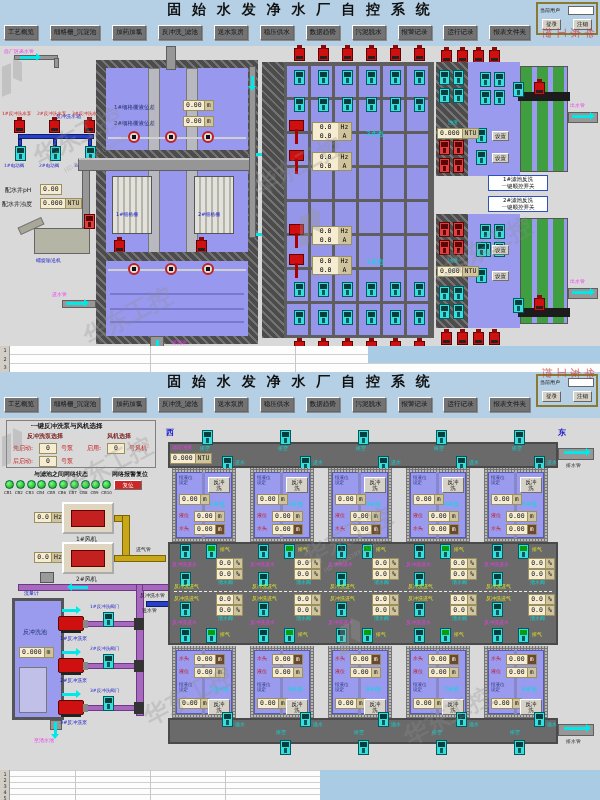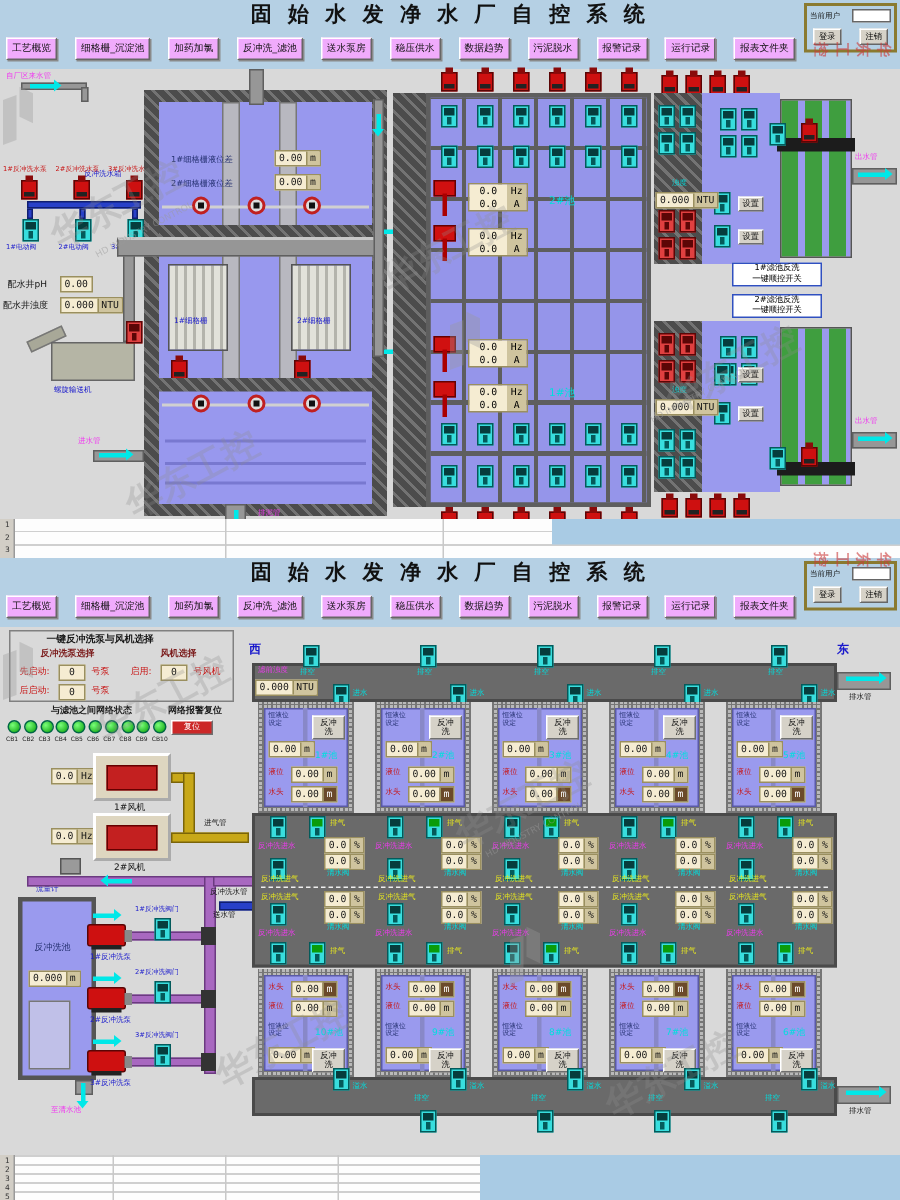--- a/index.html
+++ b/index.html
@@ -43,21 +43,21 @@
 .d i{font-style:normal;background:#cfc49e;border-left:1px solid #9a8f5f;padding:1px 2px}
 .d.dk i{background:#6b4a2a;color:#fff}
 .dha{position:absolute;width:40px;border:1px solid #9a8f5f;font-family:"DejaVu Sans Mono",monospace;font-size:6.5px;line-height:1}
 .dha div{display:flex}.dha b{flex:1;background:#f5ecd2;padding:1px 2px;text-align:center;font-weight:normal}.dha i{width:13px;background:#cfc49e;font-style:normal;padding:1px 1px;text-align:center}
 .b3{position:absolute;background:#d6d2c8;border:1px solid;border-color:#fff #6e6e6e #6e6e6e #fff;font-size:5.5px;text-align:center;color:#111;padding:1px 2px;font-family:inherit;line-height:1.1}
 .b3.red{background:#cc2828;color:#fff}
 
 .header{position:absolute;left:0;width:600px;height:46px;background:#b5d0e4}
 .header .title{position:absolute;top:1px;left:0;right:0;text-align:center;font-size:14px;font-weight:bold;letter-spacing:3px;color:#111}
 .nav{position:absolute;top:25px;left:4px;right:70px;display:flex;justify-content:space-between}
-.nbtn{background:#f0abfc;border:1px solid;border-color:#fff #666 #666 #fff;box-shadow:1px 1px 0 #8a8a8a;font-size:6.5px;padding:2px 3px;white-space:nowrap;color:#111;font-family:inherit}
+.nbtn{background:#737373;border:1px solid;border-color:#fff #666 #666 #fff;box-shadow:1px 1px 0 #8a8a8a;font-size:6.5px;padding:2px 3px;white-space:nowrap;color:#111;font-family:inherit}
 .ubox{position:absolute;top:2px;right:2px;width:62px;height:33px;border:2px solid #8a7a30}
 .ulab{position:absolute;top:3px;left:2px;font-size:5px;color:#111}
 .uin{position:absolute;top:2px;right:2px;width:26px;height:9px;border:1px solid #666;background:#fff}
 .ubtn{position:absolute;bottom:3px;font-size:5.5px;background:#d6d2c8;border:1px solid;border-color:#fff #666 #666 #fff;padding:1px 3px;font-family:inherit}
 .ubtn.l{left:4px}.ubtn.r{right:4px}
 .headers>.header:nth-child(1){top:0}.headers>.header:nth-child(2){top:372px}
 
 .fx{position:absolute;display:flex;justify-content:space-around;align-items:center}
 .fx>.vlv,.fx>.pmp,.fx>.cvl{position:relative}
 .vq{position:absolute;width:28px;display:flex;flex-wrap:wrap;gap:3px}

